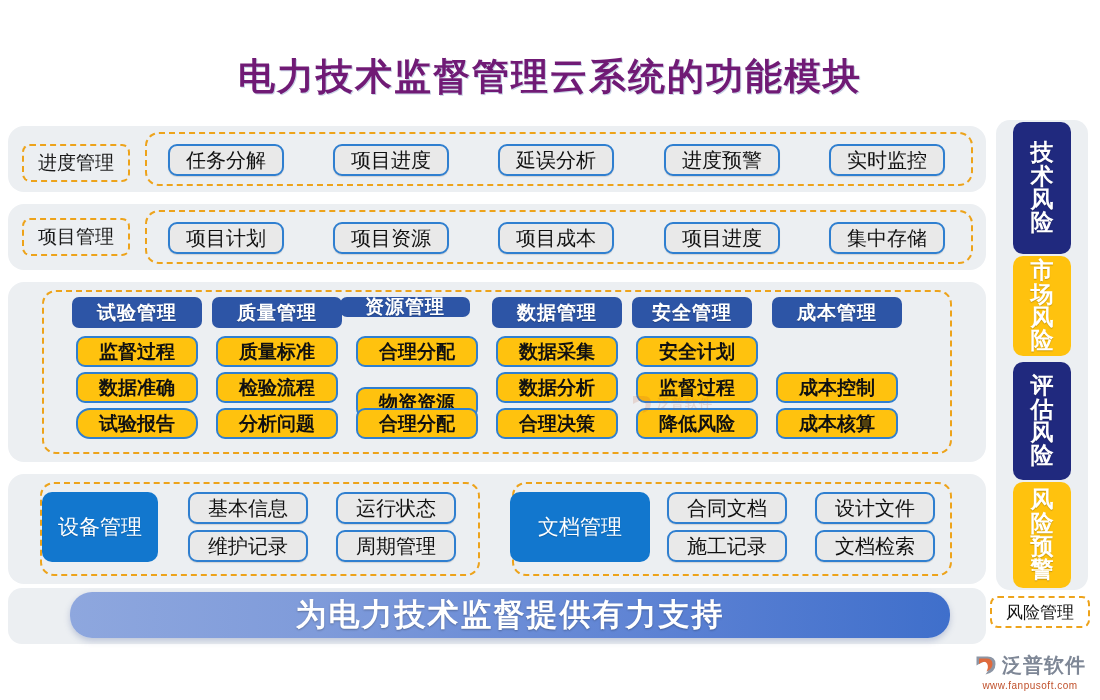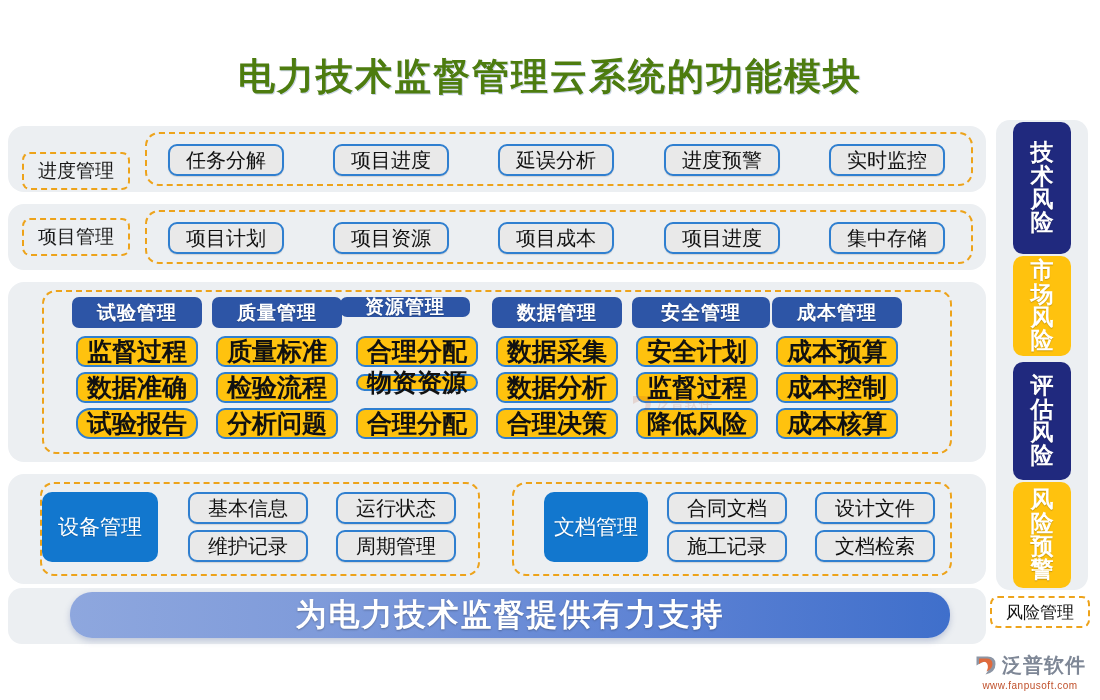--- a/index.html
+++ b/index.html
@@ -13,21 +13,21 @@
   }
   .page{position:relative;width:1100px;height:700px;}
 
   
   .title{
     position:absolute;left:0;top:52px;width:1100px;
     text-align:center;
     font-size:37px;
     font-weight:700;
     letter-spacing:2px;
-    color:#4d7c0f;
+    color:#701a75;
     text-shadow:1px 1px 0 #c9d4e6;
     font-family:"Liberation Serif","DejaVu Serif",serif;
   }
 
   
   .panel{
     position:absolute;
     background:#eceff2;
     border-radius:16px;
   }
@@ -77,21 +77,21 @@
     font-family:"Liberation Serif","DejaVu Serif",serif;
     text-shadow:0 1px 1px rgba(0,0,0,.25);
   }
   .grid-cell{
     position:absolute;
     box-sizing:border-box;
     background:#ffc20e;
     border:2px solid #2f7fd0;
     border-radius:9px;
     display:flex;align-items:center;justify-content:center;
-    color:#111111;font-size:25px;font-weight:700;
+    color:#111111;font-size:19px;font-weight:700;
     font-family:"Liberation Serif","DejaVu Serif",serif;
   }
 
   
   .blue-block{
     position:absolute;
     box-sizing:border-box;
     background:#1277ce;
     border-radius:10px;
     display:flex;align-items:center;justify-content:center;
@@ -175,21 +175,21 @@
   .wm-center .logo-name{font-size:13px;color:#b0563a;}
 </style>
 </head>
 <body>
 
 <div class="page">
 
   <div class="title">电力技术监督管理云系统的功能模块</div>
 
   <div class="panel" style="left:8px;top:126px;width:978px;height:66px;"></div>
-  <div class="chip-dash" style="left:22px;top:152px;width:108px;height:38px;">进度管理</div>
+  <div class="chip-dash" style="left:22px;top:144px;width:108px;height:38px;">进度管理</div>
   <div class="dash" style="left:145px;top:132px;width:828px;height:54px;"></div>
   <div class="btn-grey" style="left:168px;top:144px;width:116px;height:32px;">任务分解</div>
   <div class="btn-grey" style="left:333px;top:144px;width:116px;height:32px;">项目进度</div>
   <div class="btn-grey" style="left:498px;top:144px;width:116px;height:32px;">延误分析</div>
   <div class="btn-grey" style="left:664px;top:144px;width:116px;height:32px;">进度预警</div>
   <div class="btn-grey" style="left:829px;top:144px;width:116px;height:32px;">实时监控</div>
 
   <div class="panel" style="left:8px;top:204px;width:978px;height:66px;"></div>
   <div class="chip-dash" style="left:22px;top:218px;width:108px;height:38px;">项目管理</div>
   <div class="dash" style="left:145px;top:210px;width:828px;height:54px;"></div>
@@ -207,56 +207,55 @@
   <div class="grid-cell" style="left:76px;top:372px;width:122px;height:31px;">数据准确</div>
   <div class="grid-cell" style="left:76px;top:408px;width:122px;height:31px;border-radius:14px;">试验报告</div>
 
   <div class="grid-head" style="left:212px;top:297px;width:130px;height:31px;">质量管理</div>
   <div class="grid-cell" style="left:216px;top:336px;width:122px;height:31px;">质量标准</div>
   <div class="grid-cell" style="left:216px;top:372px;width:122px;height:31px;">检验流程</div>
   <div class="grid-cell" style="left:216px;top:408px;width:122px;height:31px;">分析问题</div>
 
   <div class="grid-head" style="left:340px;top:297px;width:130px;height:20px;font-family:Liberation Serif, serif;">资源管理</div>
   <div class="grid-cell" style="left:356px;top:336px;width:122px;height:31px;">合理分配</div>
-  <div class="grid-cell" style="left:356px;top:374px;width:122px;height:17px;">物资资源</div>
+  <div class="grid-cell" style="left:356px;top:387px;width:122px;height:31px;">物资资源</div>
   <div class="grid-cell" style="left:356px;top:408px;width:122px;height:31px;">合理分配</div>
 
   <div class="grid-head" style="left:492px;top:297px;width:130px;height:31px;">数据管理</div>
   <div class="grid-cell" style="left:496px;top:336px;width:122px;height:31px;">数据采集</div>
   <div class="grid-cell" style="left:496px;top:372px;width:122px;height:31px;">数据分析</div>
   <div class="grid-cell" style="left:496px;top:408px;width:122px;height:31px;">合理决策</div>
 
-  <div class="grid-head" style="left:632px;top:297px;width:138px;height:31px;">安全管理</div>
+  <div class="grid-head" style="left:632px;top:297px;width:120px;height:31px;">安全管理</div>
   <div class="grid-cell" style="left:636px;top:336px;width:122px;height:31px;">安全计划</div>
   <div class="grid-cell" style="left:636px;top:372px;width:122px;height:31px;">监督过程</div>
   <div class="grid-cell" style="left:636px;top:408px;width:122px;height:31px;">降低风险</div>
 
   <div class="grid-head" style="left:772px;top:297px;width:130px;height:31px;">成本管理</div>
-  <div class="grid-cell" style="left:776px;top:336px;width:122px;height:31px;">成本预算</div>
   <div class="grid-cell" style="left:776px;top:408px;width:122px;height:31px;">成本核算</div>
   <div class="grid-cell" style="left:776px;top:372px;width:122px;height:31px;">成本控制</div>
 
   <div class="wm-center">
     <svg class="logo-mark" viewBox="0 0 24 24">
       <path d="M3 4 L14 4 Q21 4 21 11 Q21 19 12 21 Q17 15 15 10 Q13 6 3 12 Z" fill="#c0512c"></path>
     </svg>
     <span class="logo-name">泛普软件</span>
   </div>
 
   <div class="panel" style="left:8px;top:474px;width:978px;height:110px;"></div>
 
   <div class="dash" style="left:40px;top:482px;width:440px;height:94px;"></div>
   <div class="blue-block" style="left:42px;top:492px;width:116px;height:70px;">设备管理</div>
   <div class="btn-grey" style="left:188px;top:492px;width:120px;height:32px;">基本信息</div>
   <div class="btn-grey" style="left:336px;top:492px;width:120px;height:32px;">运行状态</div>
   <div class="btn-grey" style="left:188px;top:530px;width:120px;height:32px;">维护记录</div>
   <div class="btn-grey" style="left:336px;top:530px;width:120px;height:32px;">周期管理</div>
 
   <div class="dash" style="left:512px;top:482px;width:440px;height:94px;"></div>
-  <div class="blue-block" style="left:544px;top:492px;width:104px;height:70px;">文档管理</div>
+  <div class="blue-block" style="left:510px;top:492px;width:140px;height:70px;">文档管理</div>
   <div class="btn-grey" style="left:667px;top:492px;width:120px;height:32px;">合同文档</div>
   <div class="btn-grey" style="left:815px;top:492px;width:120px;height:32px;">设计文件</div>
   <div class="btn-grey" style="left:667px;top:530px;width:120px;height:32px;">施工记录</div>
   <div class="btn-grey" style="left:815px;top:530px;width:120px;height:32px;">文档检索</div>
 
   <div class="side-panel" style="left:996px;top:120px;width:92px;height:470px;"></div>
 
   <div class="side-item side-dark" style="left:1013px;top:122px;width:58px;height:132px;">
     <span>
         <span>技</span>

